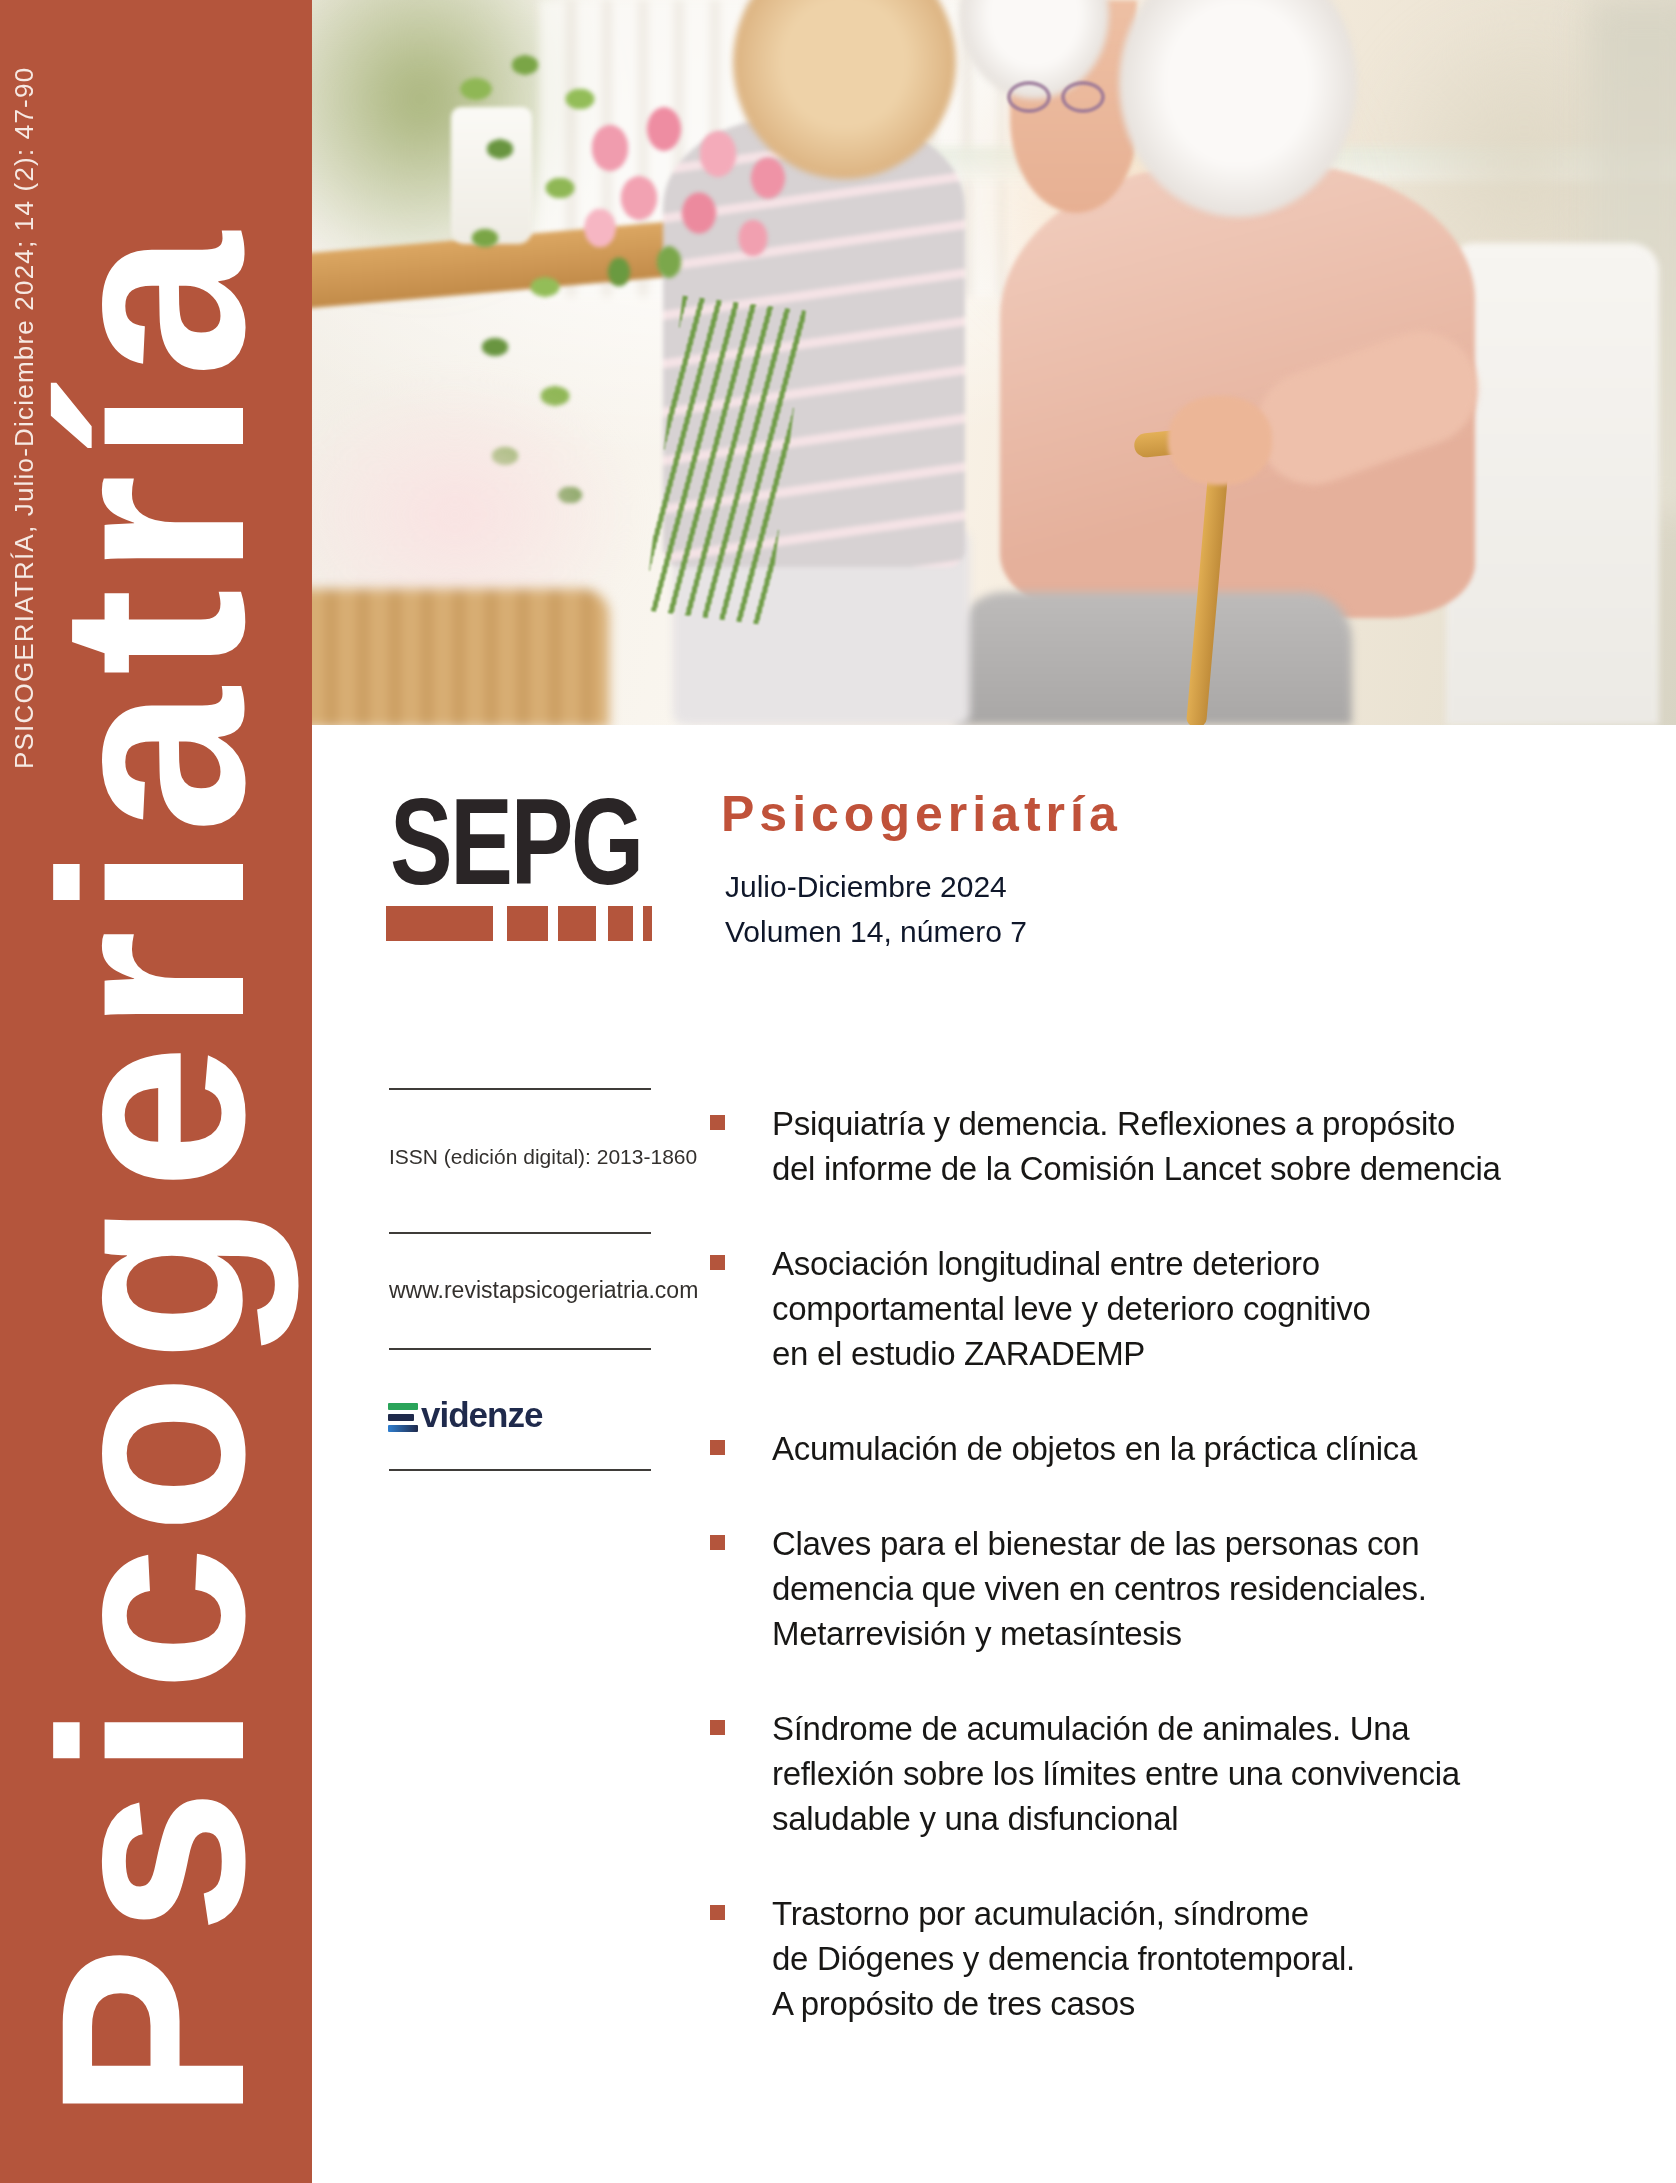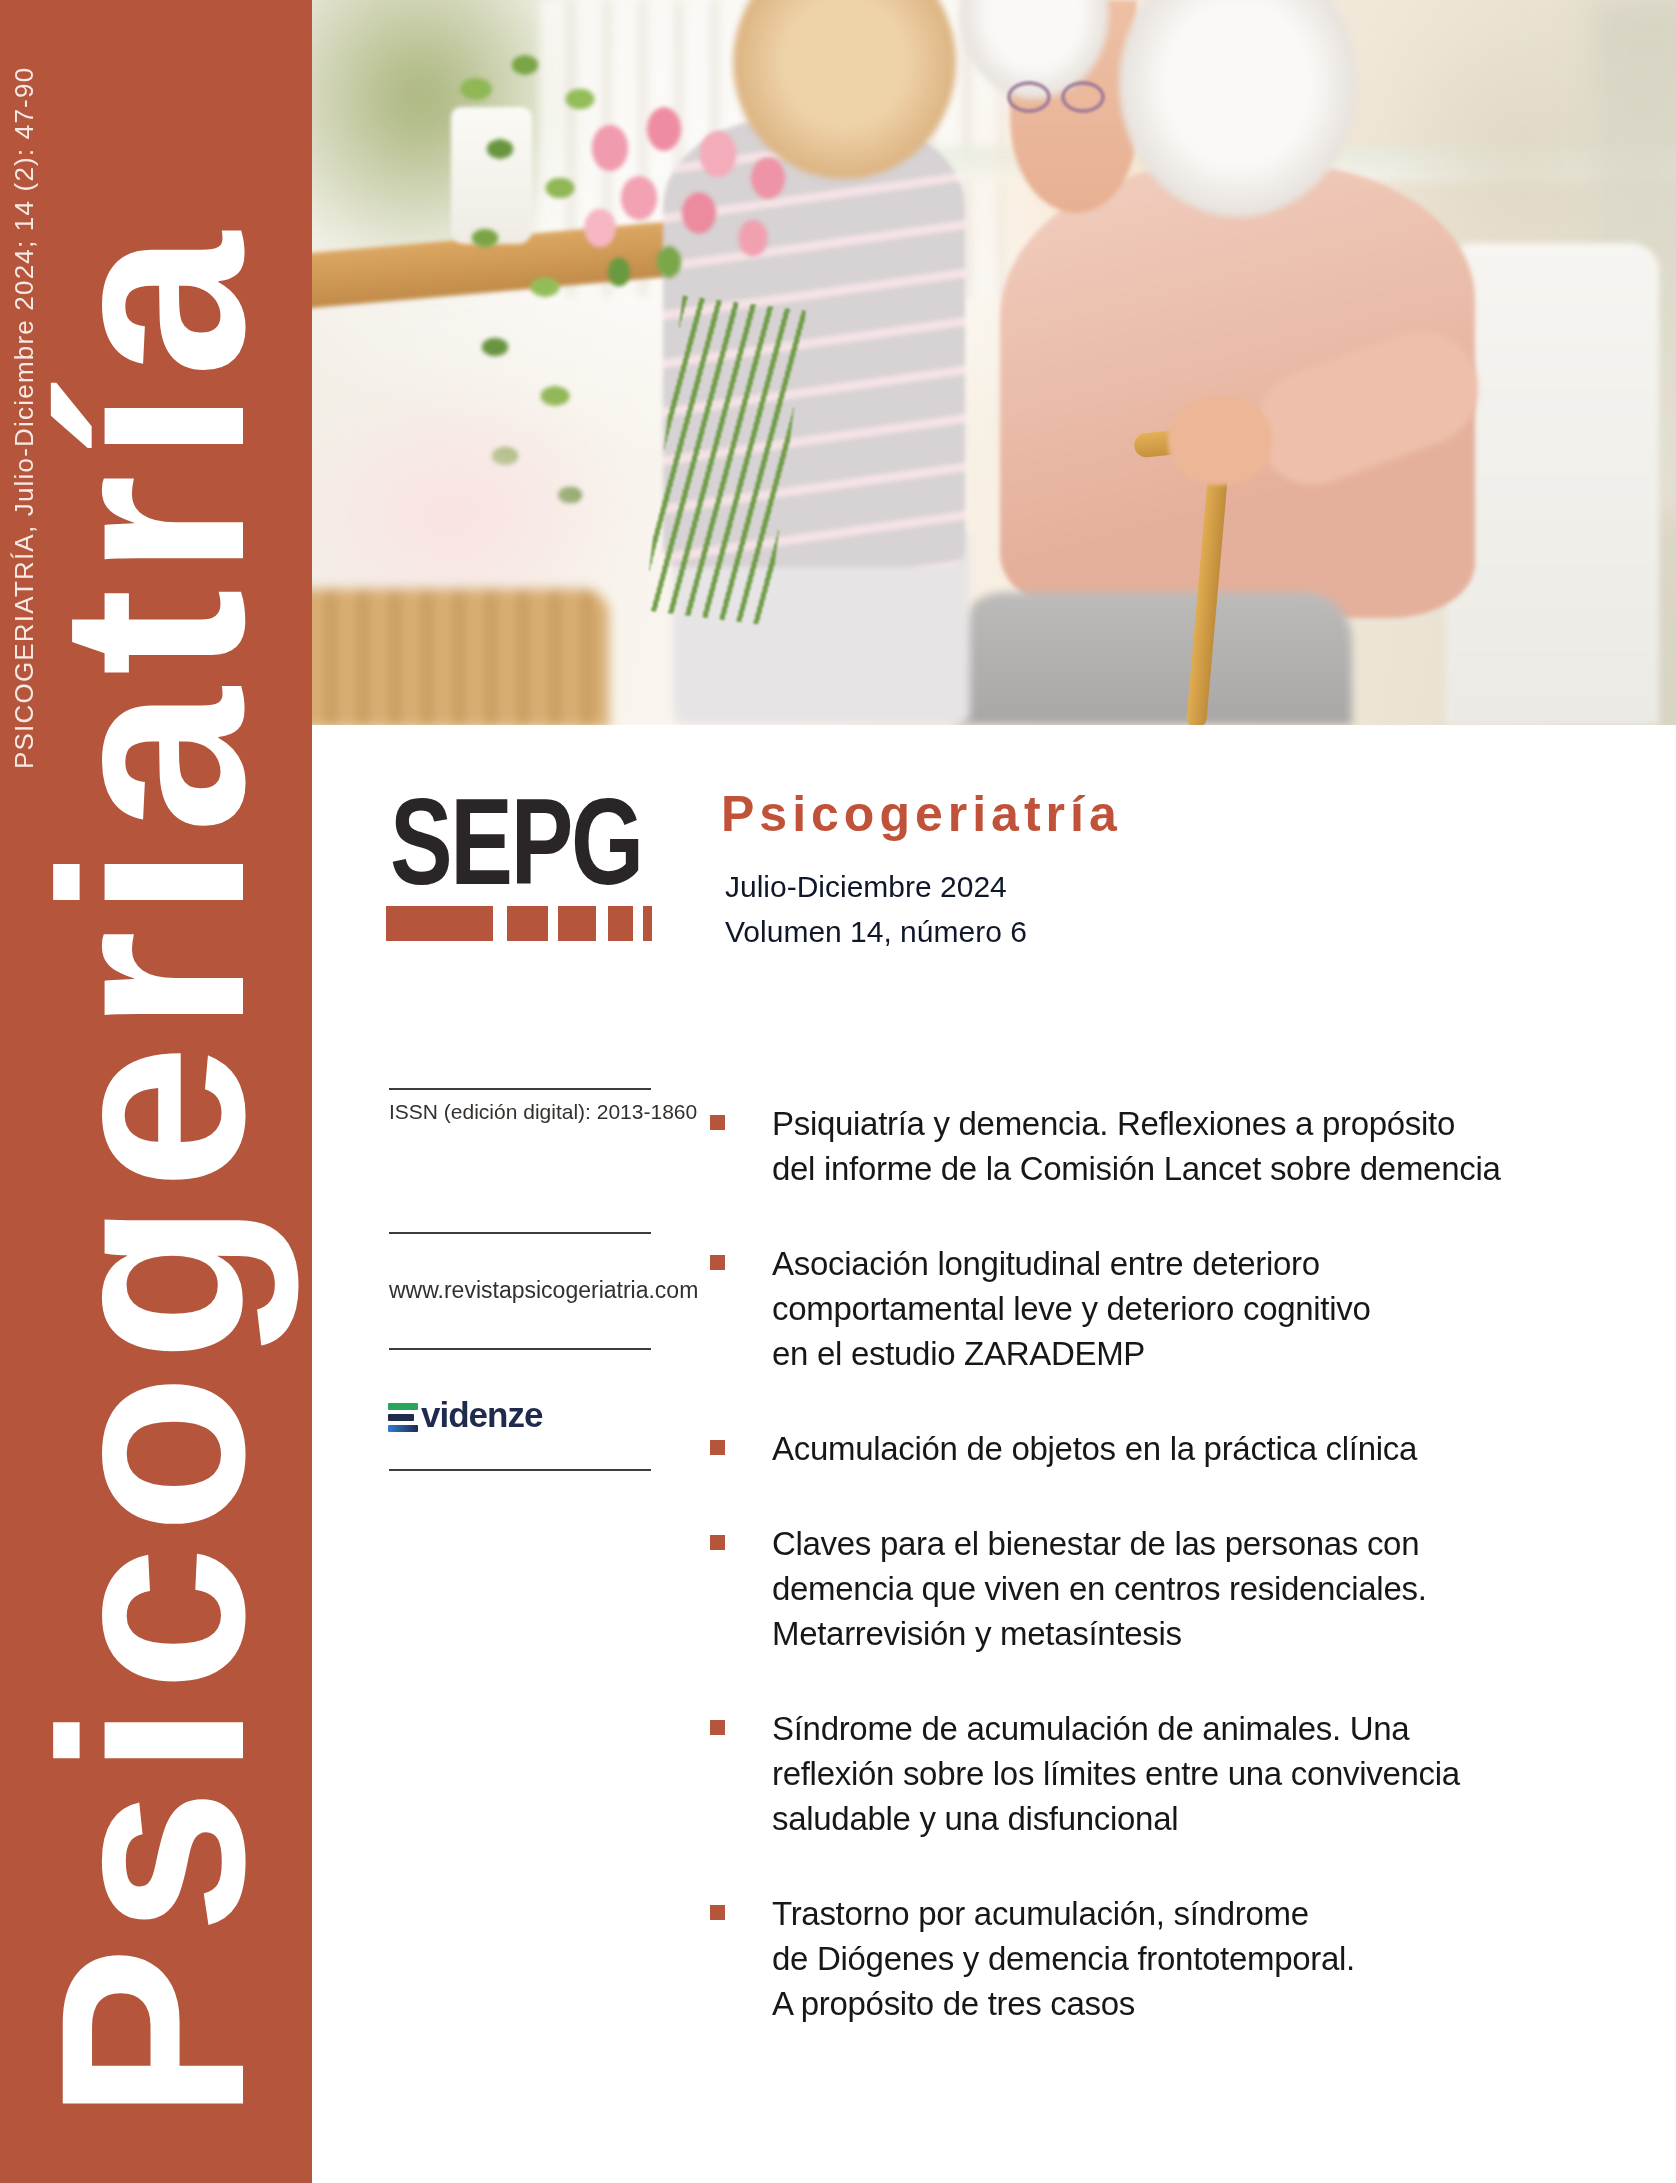--- a/index.html
+++ b/index.html
@@ -118,21 +118,21 @@
   .sepg-bars .b5 { width:9px;  margin-left:10px; }
 
   .journal-title { position:absolute; left:721px; top:789px; font-size:50px; line-height:1;
       font-weight:700; letter-spacing:5px; color:#c0523a; white-space:nowrap; }
   .issue-lines { position:absolute; left:725px; top:864px; font-size:30px; line-height:45px;
       font-weight:400; color:#0f172a; }
 
   
   .rule { position:absolute; left:389px; width:262px; height:0; border-top:2px solid #3f3c39; }
   .rule1 { top:1088px; } .rule2 { top:1232px; } .rule3 { top:1348px; } .rule4 { top:1469px; }
-  .issn { position:absolute; left:389px; top:1100px; font-size:21px; color:#33302d; }
+  .issn { position:absolute; left:389px; top:1145px; font-size:21px; color:#33302d; }
   .website { position:absolute; left:389px; top:1277px; font-size:23px; color:#33302d; text-decoration:none; }
   .evidenze { position:absolute; left:388px; top:1397px; display:flex; align-items:flex-end; }
   .ev-e { display:flex; flex-direction:column; margin-top:3px; }
   .ev-e i { display:block; height:7px; border-radius:1px; }
   .ev-e .t { width:30px; background:#2aa45a; }
   .ev-e .m { width:26px; background:#1f2a4c; margin-top:4px; }
   .ev-e .b { width:30px; background:linear-gradient(90deg,#2f7fd0,#1f2a4c); margin-top:4px; }
   .ev-word { font-size:35px; line-height:1; font-weight:700; letter-spacing:-1px; color:#1f2a4c; margin-left:3px; }
 
   
@@ -191,21 +191,21 @@
     <span class="b1"></span>
     <span class="b2"></span>
     <span class="b3"></span>
     <span class="b4"></span>
     <span class="b5"></span>
   </div>
 
   <div class="journal-title">Psicogeriatría</div>
   <div class="issue-lines">
     <div>Julio-Diciembre 2024</div>
-    <div>Volumen 14, número 6</div>
+    <div>Volumen 14, número 7</div>
   </div>
 
   <div class="rule rule1"></div>
   <div class="issn">ISSN (edición digital): 2013-1860</div>
   <div class="rule rule2"></div>
   <a href="#" class="website">www.revistapsicogeriatria.com</a>
   <div class="rule rule3"></div>
   <div class="evidenze">
     <span class="ev-e">
       <i class="t"></i>

